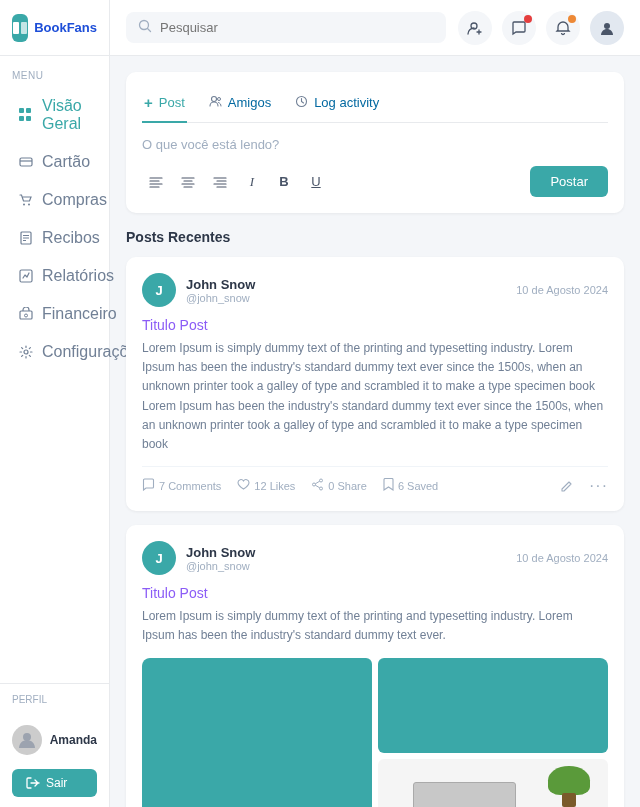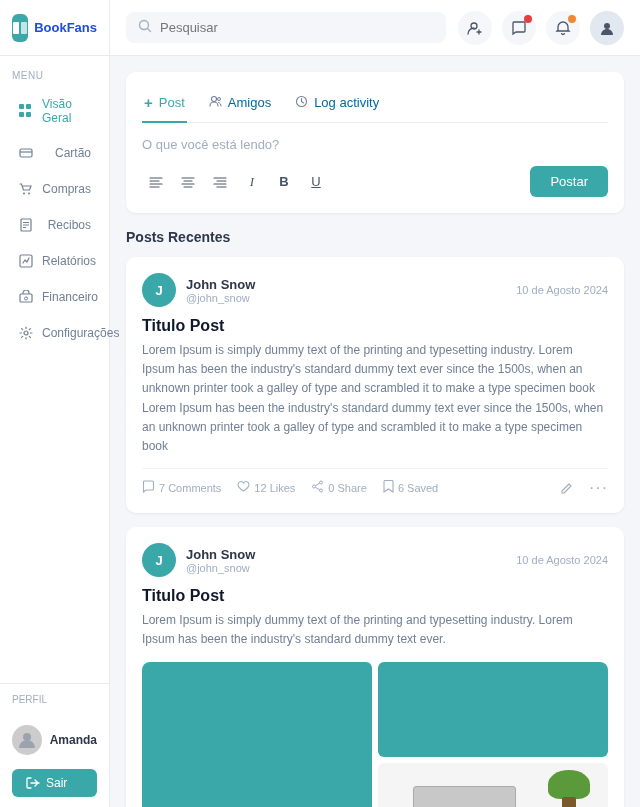--- a/index.html
+++ b/index.html
@@ -33,21 +33,21 @@
     }
     .logo-text { font-size: 13px; font-weight: 700; color: #1d4ed8; }
 
     .sidebar-section-label {
       font-size: 10px; color: #a0aec0; padding: 14px 12px 6px;
       text-transform: uppercase; letter-spacing: 0.5px;
     }
     .sidebar-item {
       display: flex; align-items: center; gap: 8px;
       padding: 9px 12px; cursor: pointer;
-      font-size: 12px; color: #718096; border-radius: 6px; margin: 1px 6px; justify-content: space-between;
+      font-size: 16px; color: #718096; border-radius: 6px; margin: 1px 6px;
     }
     .sidebar-item.active { color: #3aa8a8; }
     .sidebar-item-icon { width: 16px; height: 16px; display: flex; align-items: center; justify-content: center; flex-shrink: 0; }
 
     .sidebar-spacer { flex: 1; }
     .sidebar-profile {
       padding: 10px 12px;
       border-top: 1px solid #e8eaed;
     }
     .profile-label { font-size: 10px; color: #a0aec0; text-transform: uppercase; margin-bottom: 20px; }
@@ -186,21 +186,21 @@
     .post-author { display: flex; align-items: center; gap: 10px; }
     .author-avatar {
       width: 34px; height: 34px; border-radius: 50%;
       background: #3aa8a8; display: flex; align-items: center; justify-content: center;
       color: #fff; font-size: 13px; font-weight: 600;
     }
     .author-name { font-size: 13px; font-weight: 600; color: #2d3748; }
     .author-handle { font-size: 11px; color: #a0aec0; }
     .post-date { font-size: 11px; color: #a0aec0; }
 
-    .post-title { font-size: 16px; font-weight: 700; color: #0f172a; margin-bottom: 6px; }
+    .post-title { font-size: 14px; font-weight: 400; color: #8b5cf6; margin-bottom: 6px; }
     .post-body { font-size: 12px; color: #718096; line-height: 1.6; margin-bottom: 12px; }
 
     .post-images {
       display: grid; grid-template-columns: 1fr 1fr;
       gap: 6px; margin-bottom: 12px; border-radius: 8px; overflow: hidden;
     }
     .post-img {
       height: 95px; border-radius: 6px; overflow: hidden;
     }
     .post-img-teal { width: 100%; height: 100%; background: #3aa8a8; }

